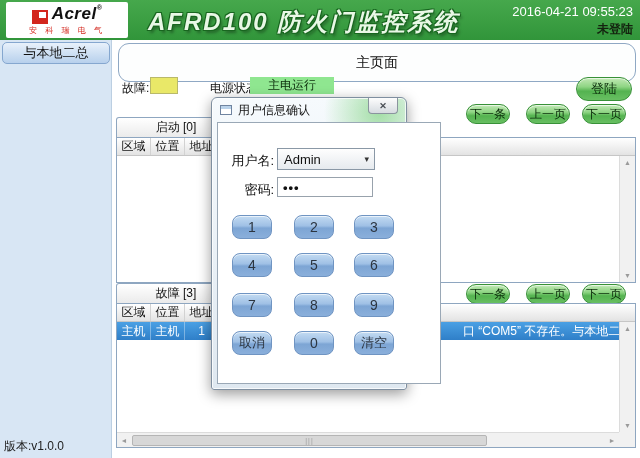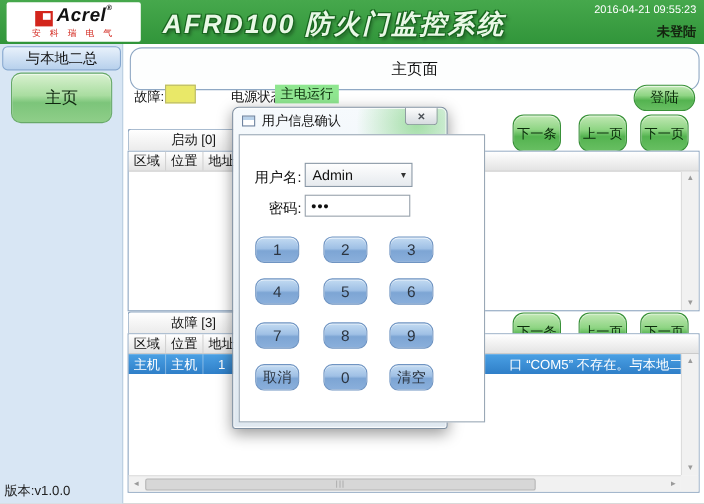--- a/index.html
+++ b/index.html
@@ -14,21 +14,21 @@
               border-radius:2px; display:flex; flex-direction:column; align-items:center; justify-content:center; }
   .logo-row { display:flex; align-items:flex-end; gap:4px; }
   .logo-mark { width:16px; height:14px; background:#d3251c; position:relative; display:inline-block; }
   .logo-mark:after { content:""; position:absolute; right:2px; top:2px; width:7px; height:6px; background:#fff; }
   .brand { font-size:17px; font-weight:bold; font-style:italic; color:#111; letter-spacing:0.5px; }
   .brand-reg { font-size:7px; vertical-align:top; color:#111; }
   .brand-sub { font-size:8px; color:#d3251c; letter-spacing:3px; margin-top:1px; white-space:nowrap; }
   .app-title { position:absolute; left:148px; top:6px; font-size:24px; font-weight:bold; font-style:italic;
                letter-spacing:2px; color:#e9f8e6;
                text-shadow:1px 1px 0 #18661f,-1px 1px 0 #18661f,1px -1px 0 #18661f,-1px -1px 0 #18661f,2px 3px 3px rgba(0,0,0,.35); }
-  .datetime { position:absolute; right:7px; top:4px; color:#fff; font-size:10px;text-align:right; }
+  .datetime { position:absolute; right:7px; top:4px; color:#fff; font-size:13px;text-align:right; }
   .login-status { position:absolute; right:7px; top:21px; color:#14230f; font-size:12px; font-weight:bold; }
 
   
   .sidebar { position:absolute; left:0; top:40px; width:112px; height:418px;
              background:#d8e6f4; border-right:1px solid #bccfe2; }
   .funclist-btn { position:absolute; left:2px; top:2px; width:108px; height:22px; border-radius:5px;
                   background:linear-gradient(#e8f1fb,#b7d0ec); border:1px solid #85a7cf;
                   font-size:13px; color:#111; display:flex; align-items:center; justify-content:center; cursor:pointer; }
   .home-btn { position:absolute; left:10px; top:26px; width:92px; height:46px; border-radius:9px;
               background:linear-gradient(#d9f1d0 0%,#a9dda0 45%,#7cc57a 60%,#8fce89 100%);
@@ -36,24 +36,24 @@
               font-size:15px; color:#102610; display:flex; align-items:center; justify-content:center; cursor:pointer; }
   .version { position:absolute; left:4px; bottom:3px; font-size:12px; color:#222; }
 
   
   .page-title-bar { position:absolute; left:118px; top:43px; width:518px; height:39px;
                     border:1px solid #8fa8c4; border-radius:11px; background:#fdfefe;
                     display:flex; align-items:center; justify-content:center; font-size:14px; color:#111; }
   .status-label { position:absolute; font-size:12px; color:#111; }
   .fault-box { position:absolute; left:150px; top:77px; width:28px; height:17px;
                background:#e9e868; border:1px solid #b9b96a; }
-  .power-value { position:absolute; left:250px; top:77px; height:17px; padding:0 5px;
+  .power-value { position:absolute; left:250px; top:77px; height:17px; padding:0 18px;
                  background:#8fe690; font-size:12px; color:#0c2d0c; display:flex; align-items:center; }
 
-  .pill { position:absolute; height:34px; border-radius:10px; border:1px solid #389138;
+  .pill { position:absolute; height:20px; border-radius:10px; border:1px solid #389138;
           background:linear-gradient(#c1e8b4 0%,#8fd584 40%,#54b350 60%,#68bf62 100%);
           box-shadow:inset 0 1px 1px rgba(255,255,255,.7);
           font-size:12px; color:#0b2c0b; display:flex; align-items:center; justify-content:center; cursor:pointer; }
   .login-pill { left:576px; top:77px; width:56px; height:24px; border-radius:12px; font-size:13px; }
 
   
   .tab { position:absolute; left:116px; width:120px; height:20px;
          background:linear-gradient(#ffffff,#ebebeb); border:1px solid #8ea6c0; border-bottom:none;
          border-radius:3px 3px 0 0; font-size:12px; color:#111;
          display:flex; align-items:center; justify-content:center; cursor:pointer; }
@@ -126,21 +126,20 @@
       </div>
       <div class="brand-sub">安 科 瑞 电 气</div>
     </div>
     <div class="app-title">AFRD100 防火门监控系统</div>
     <div class="datetime">2016-04-21 09:55:23</div>
     <div class="login-status">未登陆</div>
   </div>
 
   <div class="sidebar">
     <div class="funclist-btn">与本地二总</div>
-    <div class="home-btn">主页</div>
     <div class="version">版本:v1.0.0</div>
   </div>
 
   <div class="page-title-bar">主页面</div>
 
   <div class="status-label" style="left:122px; top:80px;">故障:</div>
   <div class="fault-box"></div>
   <div class="status-label" style="left:210px; top:80px;">电源状态:</div>
   <div class="power-value">主电运行</div>
   <div class="pill login-pill">登陆</div>

